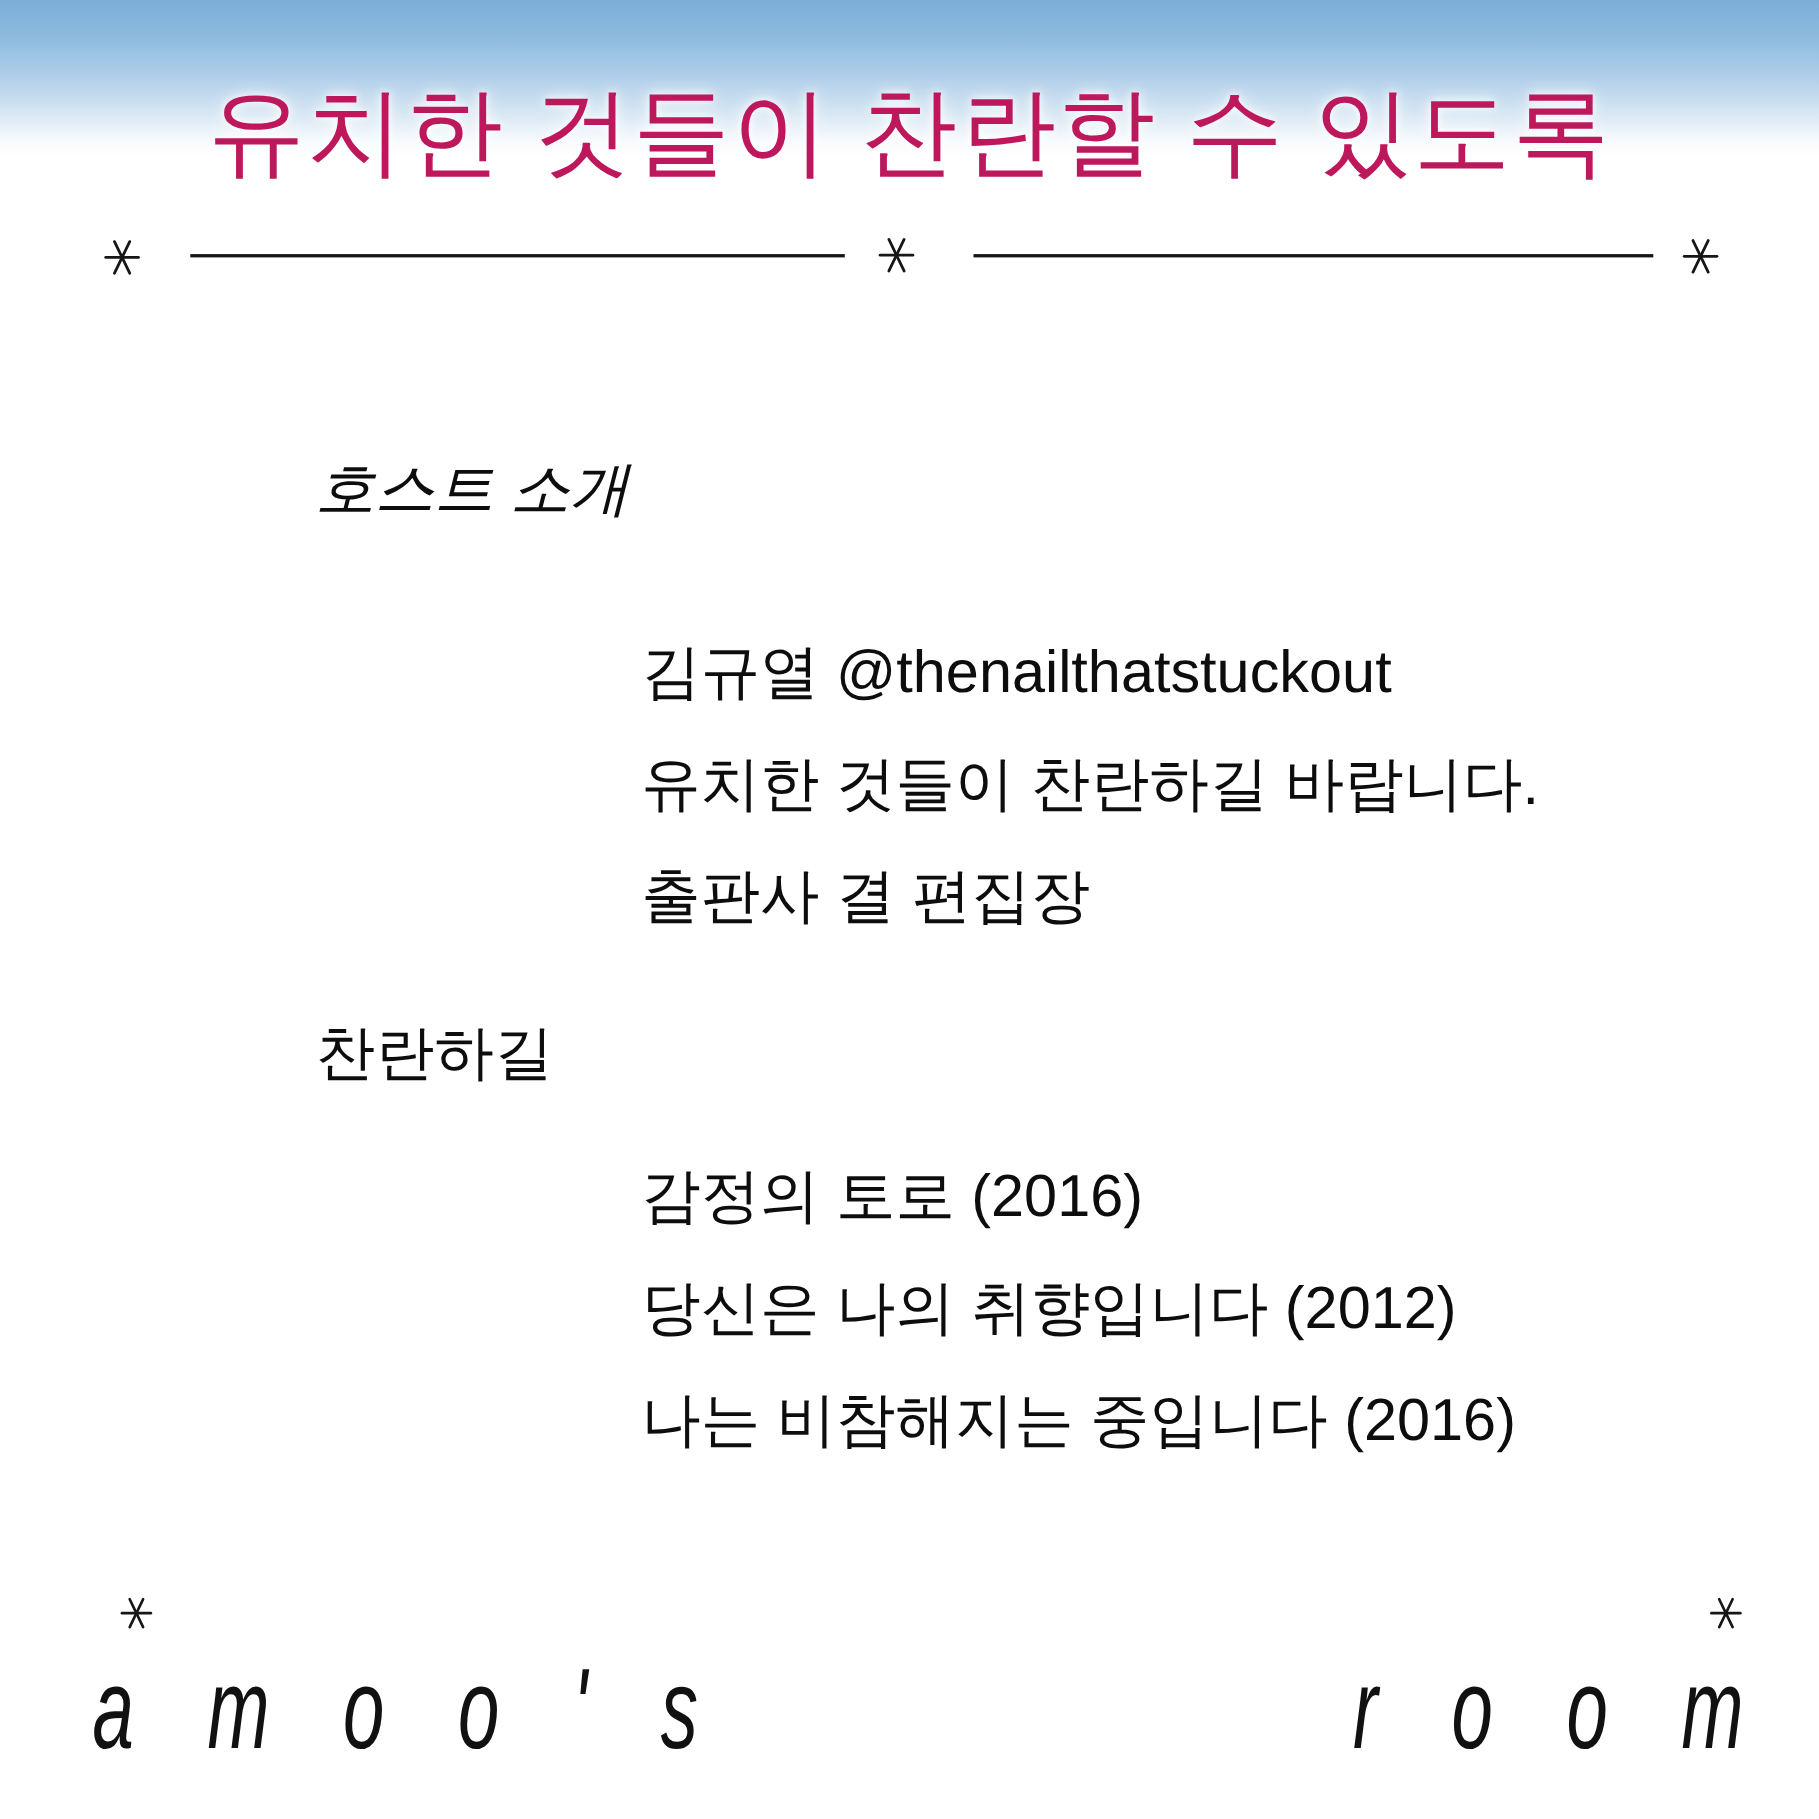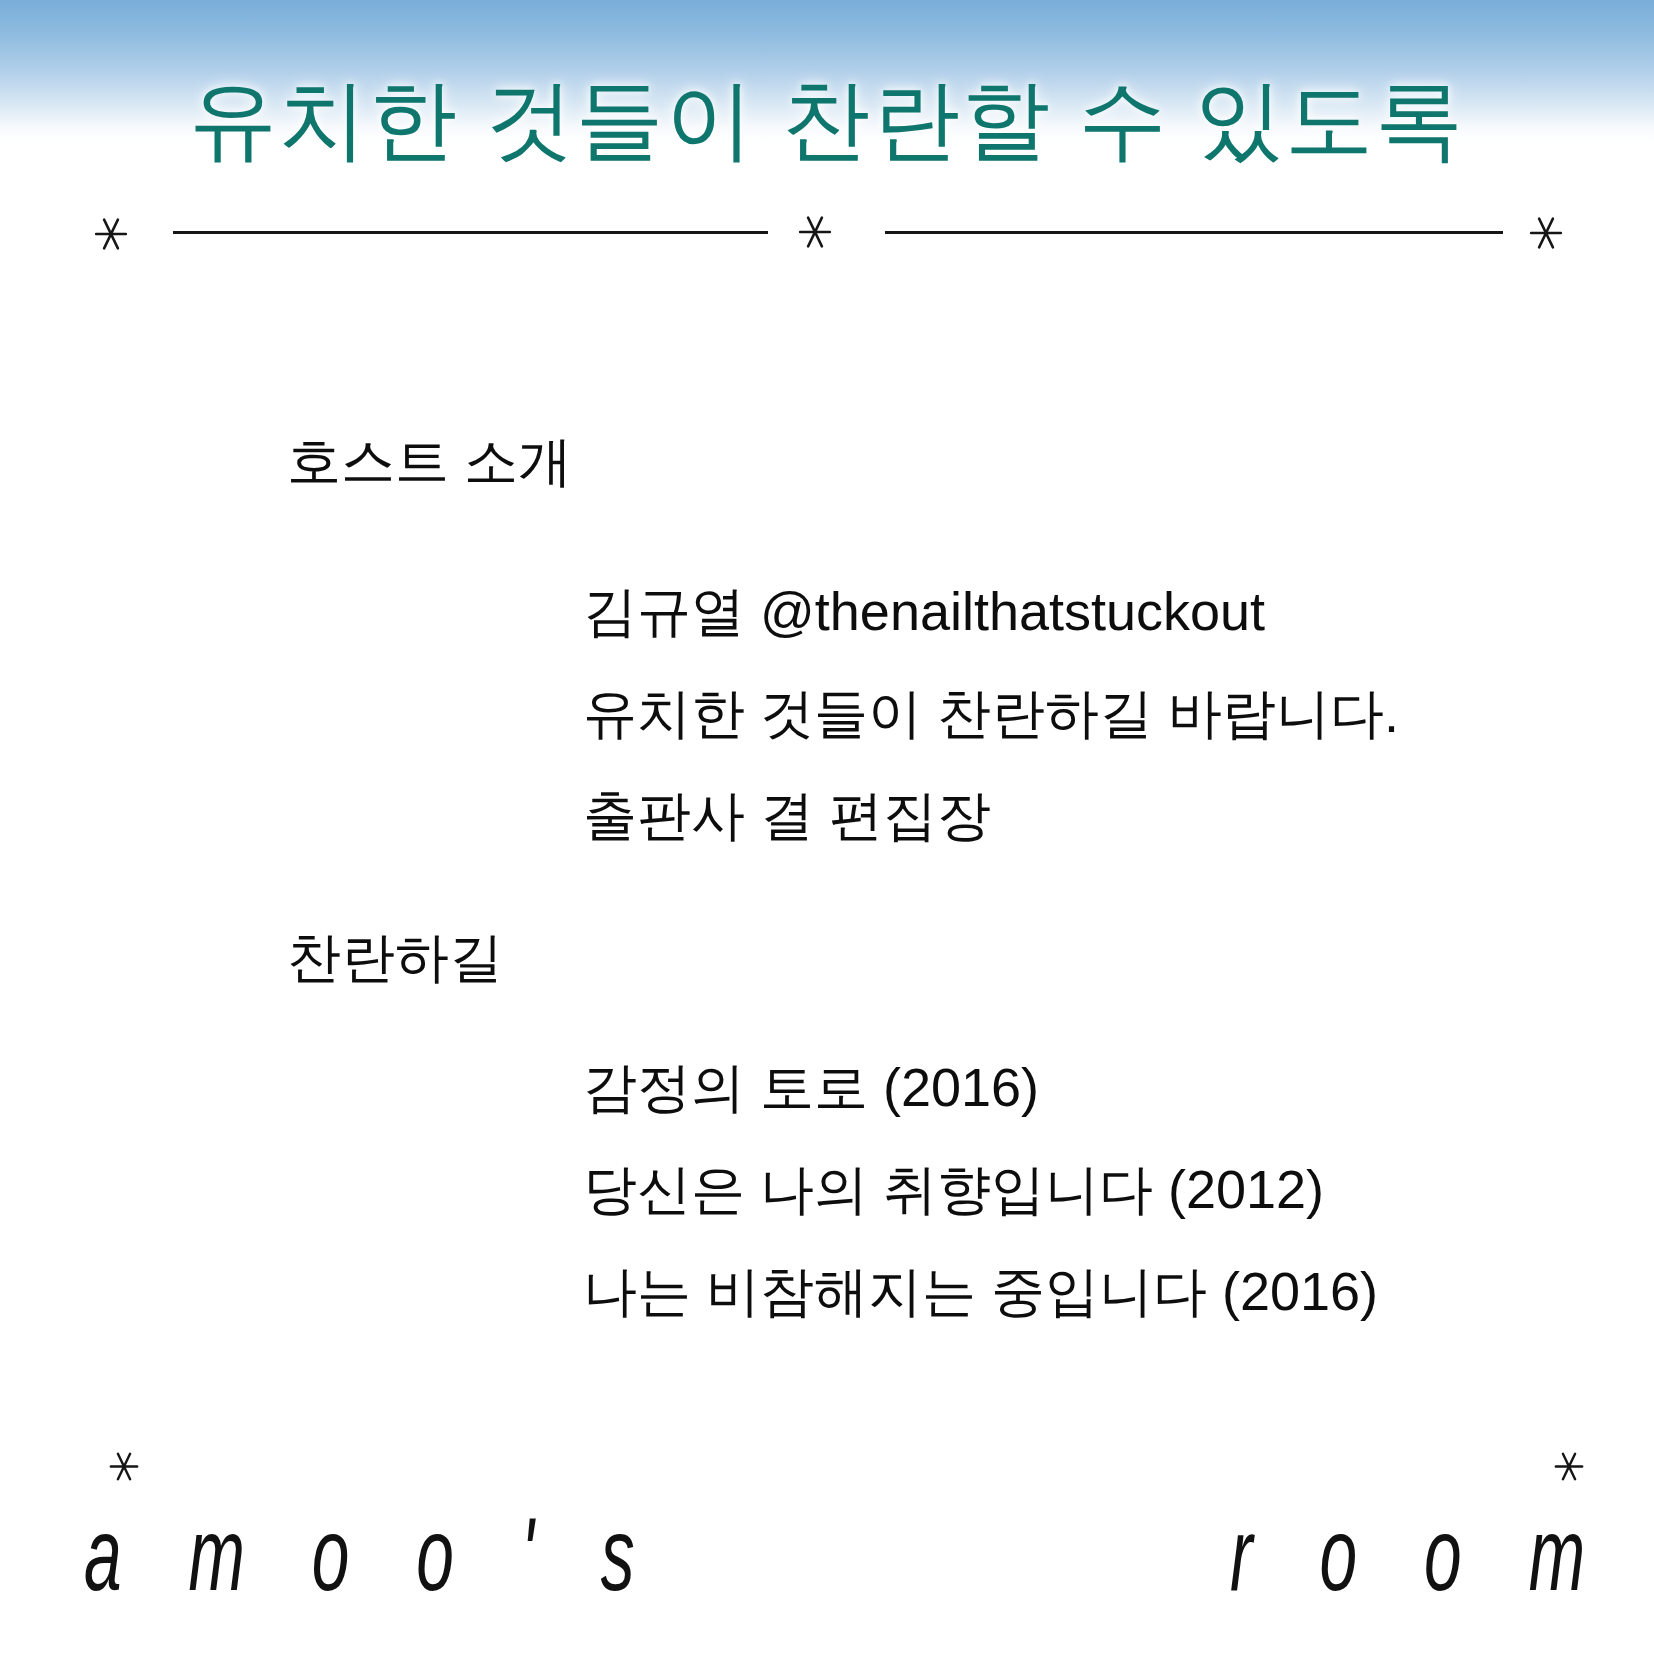--- a/index.html
+++ b/index.html
@@ -34,21 +34,21 @@
   
   .page-title {
     position: absolute;
     left: 0; top: 72px;
     width: 100%;
     text-align: center;
     font-size: 88px;
     font-weight: 300;
     letter-spacing: 2px;
     line-height: 1.1;
-    color: #0f766e;
+    color: #be185d;
     text-shadow: 0 0 8px rgba(255,255,255,0.95), 0 0 16px rgba(255,255,255,0.85);
     white-space: nowrap;
   }
   
   .divider { position: absolute; left: 0; top: 0; width: 100%; height: 0; }
   .star {
     position: absolute;
     display: block;
   }
   .star svg { display: block; width: 100%; height: 100%; }
@@ -130,21 +130,21 @@
     <span class="star-line" style="left:885px; top:231px; width:618px;"></span>
     <span class="star" style="left:1529px; top:215px; width:34px; height:36px;">
       <svg viewBox="0 0 32 32" fill="none" stroke="#161616" stroke-width="2.4" stroke-linecap="round">
         <line x1="2" y1="16" x2="30" y2="16"></line>
         <line x1="9.5" y1="2.5" x2="22.5" y2="29.5"></line>
         <line x1="22.5" y1="2.5" x2="9.5" y2="29.5"></line>
       </svg>
     </span>
   </div>
 
-  <div class="section-heading" style="top:432px;">호스트 소개</div>
+  <div class="section-heading" style="top:416px;font-style:italic;">호스트 소개</div>
   <div class="text-block" style="top:560px;">
     <div>김규열 @thenailthatstuckout</div>
     <div>유치한 것들이 찬란하길 바랍니다.</div>
     <div>출판사 결 편집장</div>
   </div>
 
   <div class="section-heading" style="top:928px;">찬란하길</div>
   <div class="text-block" style="top:1036px;">
     <div>감정의 토로 (2016)</div>
     <div>당신은 나의 취향입니다 (2012)</div>

